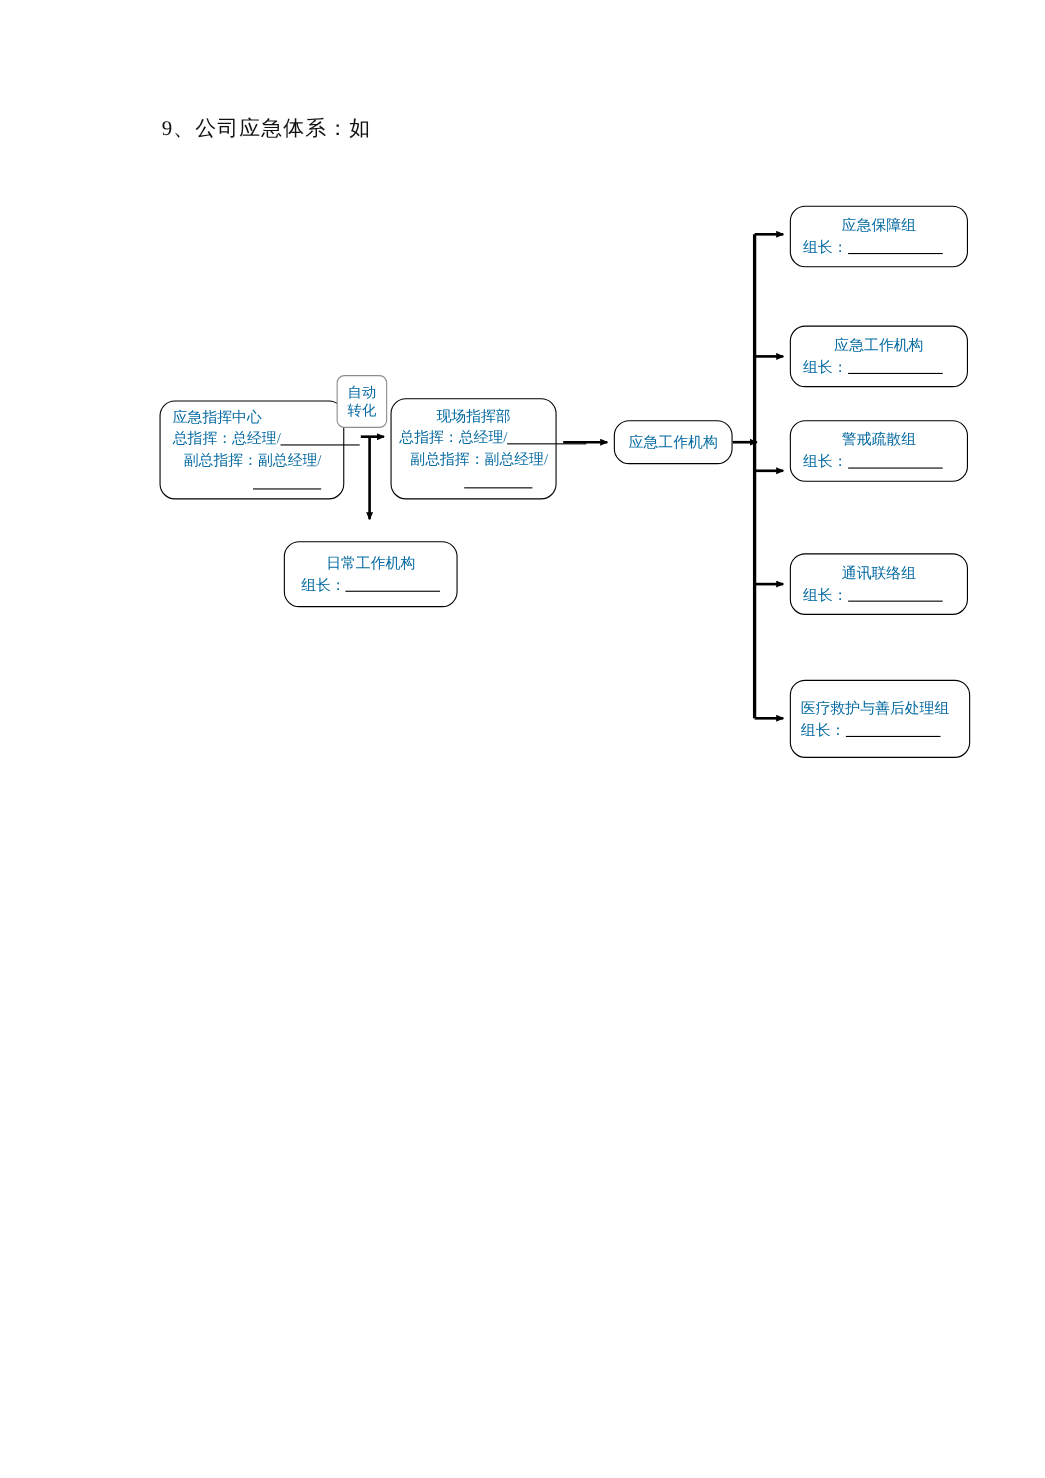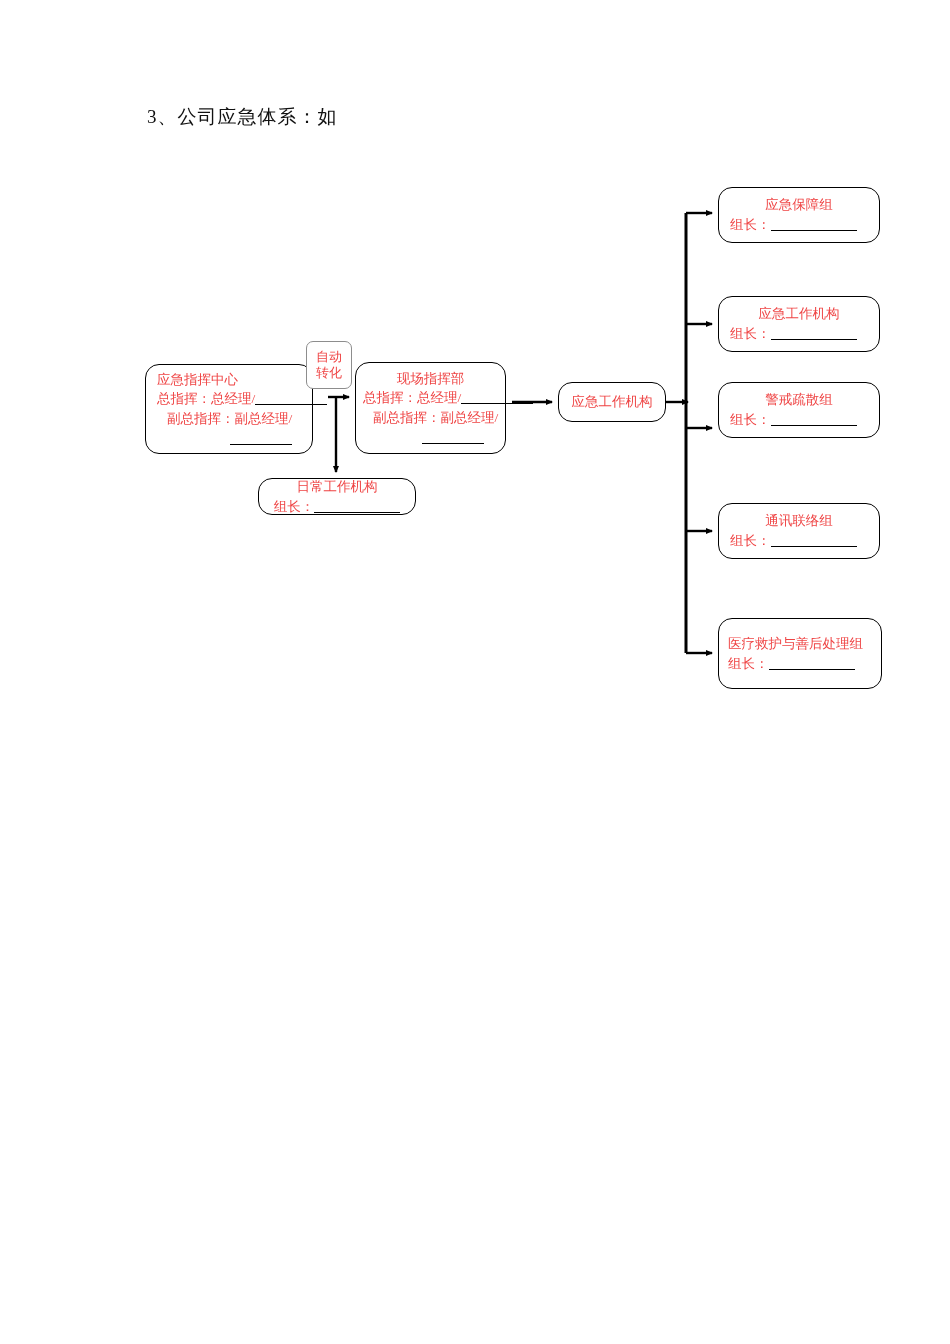--- a/index.html
+++ b/index.html
@@ -35,21 +35,21 @@
     position: absolute;
     box-sizing: border-box;
     background: #ffffff;
     border: 1.6px solid #000000;
     border-radius: 14px;
     display: flex;
     flex-direction: column;
     justify-content: center;
     font-size: 13.5px;
     line-height: 1.45;
-    color: #ef4444;
+    color: #0369a1;
     z-index: 3;
   }
   .node .ln { white-space: nowrap; }
 
   
   .blank {
     display: inline-block;
     border-bottom: 1.3px solid #000;
     vertical-align: -2px;
   }
@@ -82,21 +82,21 @@
   #box-site {           
     left: 355px; top: 362px; width: 151px; height: 92px;
     padding: 4px 7px;
     border-width: 1.8px;
   }
   #box-site .l1 { text-align: center; }
   #box-site .l3 { padding-left: 10px; }
   #box-site .l4 { text-align: right; padding-right: 14px; }
 
   #box-daily {          
-    left: 258px; top: 478px; width: 158px; height: 37px;
+    left: 258px; top: 492px; width: 158px; height: 60px;
     padding: 2px 8px;
   }
   #box-daily .l1 { text-align: center; }
   #box-daily .l2 { text-align: center; }
 
   #box-work {           
     left: 558px; top: 382px; width: 108px; height: 40px;
     align-items: center;
     justify-content: center;
     font-size: 13.5px;
@@ -132,21 +132,21 @@
     width: 950px; height: 1344px;
     z-index: 1;
     pointer-events: none;
   }
 </style>
 </head>
 <body>
 
 <div id="page">
 
-  <div id="heading">3、公司应急体系：如</div>
+  <div id="heading">9、公司应急体系：如</div>
 
   <svg id="wires" viewBox="0 0 950 1344" xmlns="http://www.w3.org/2000/svg">
     <defs>
       <marker id="arw" markerWidth="8" markerHeight="8" refX="6.4" refY="3.2" orient="auto" markerUnits="userSpaceOnUse">
         <path d="M0,0 L7.4,3.2 L0,6.4 z" fill="#000"></path>
       </marker>
     </defs>
 
     <path d="M328,397 L349,397" stroke="#000" stroke-width="2.4" fill="none" marker-end="url(#arw)"></path>
 

